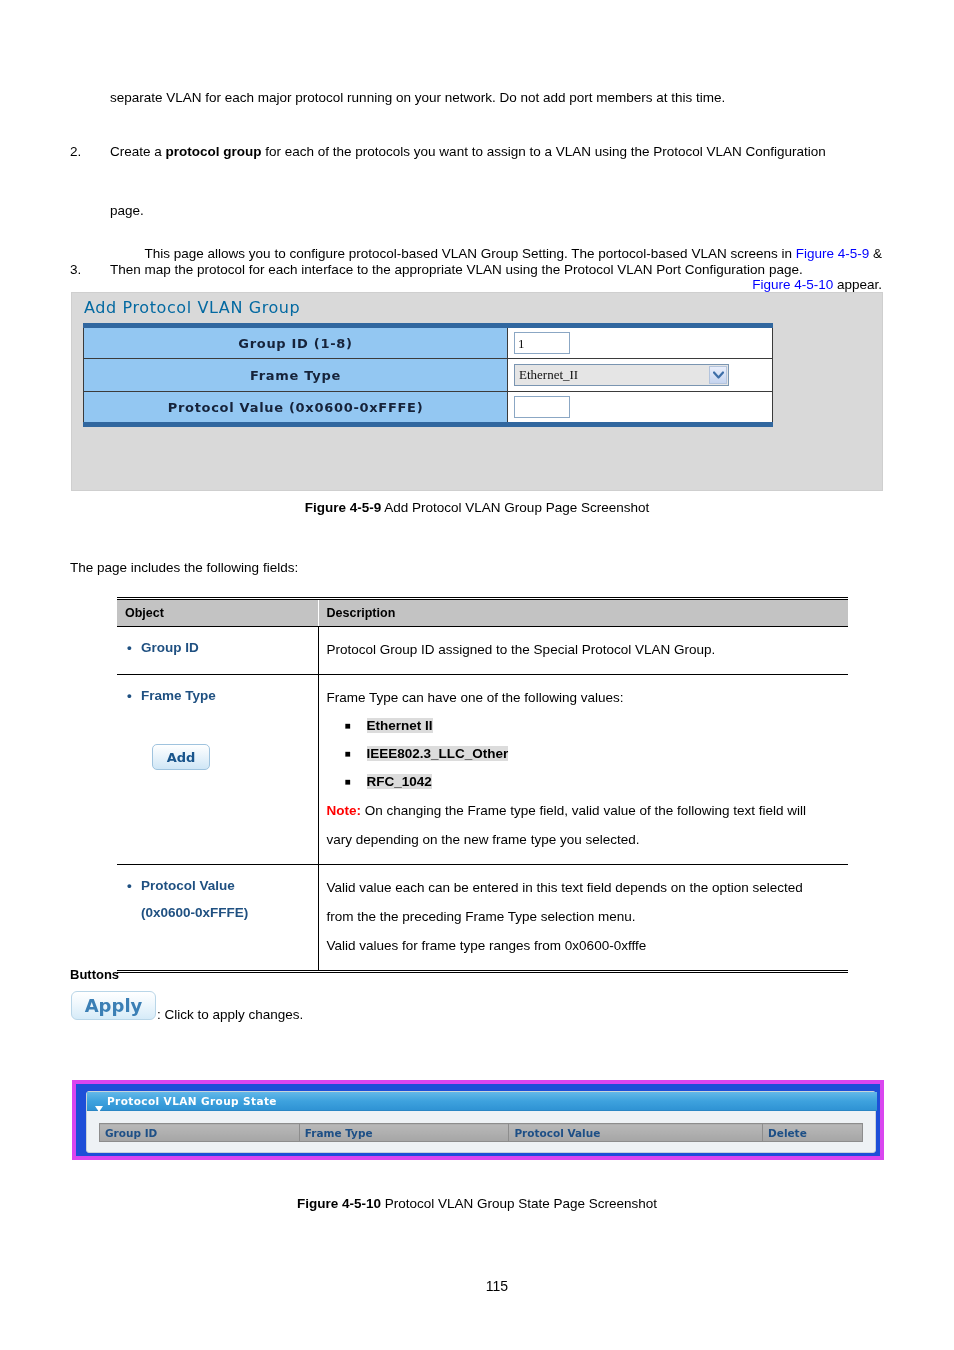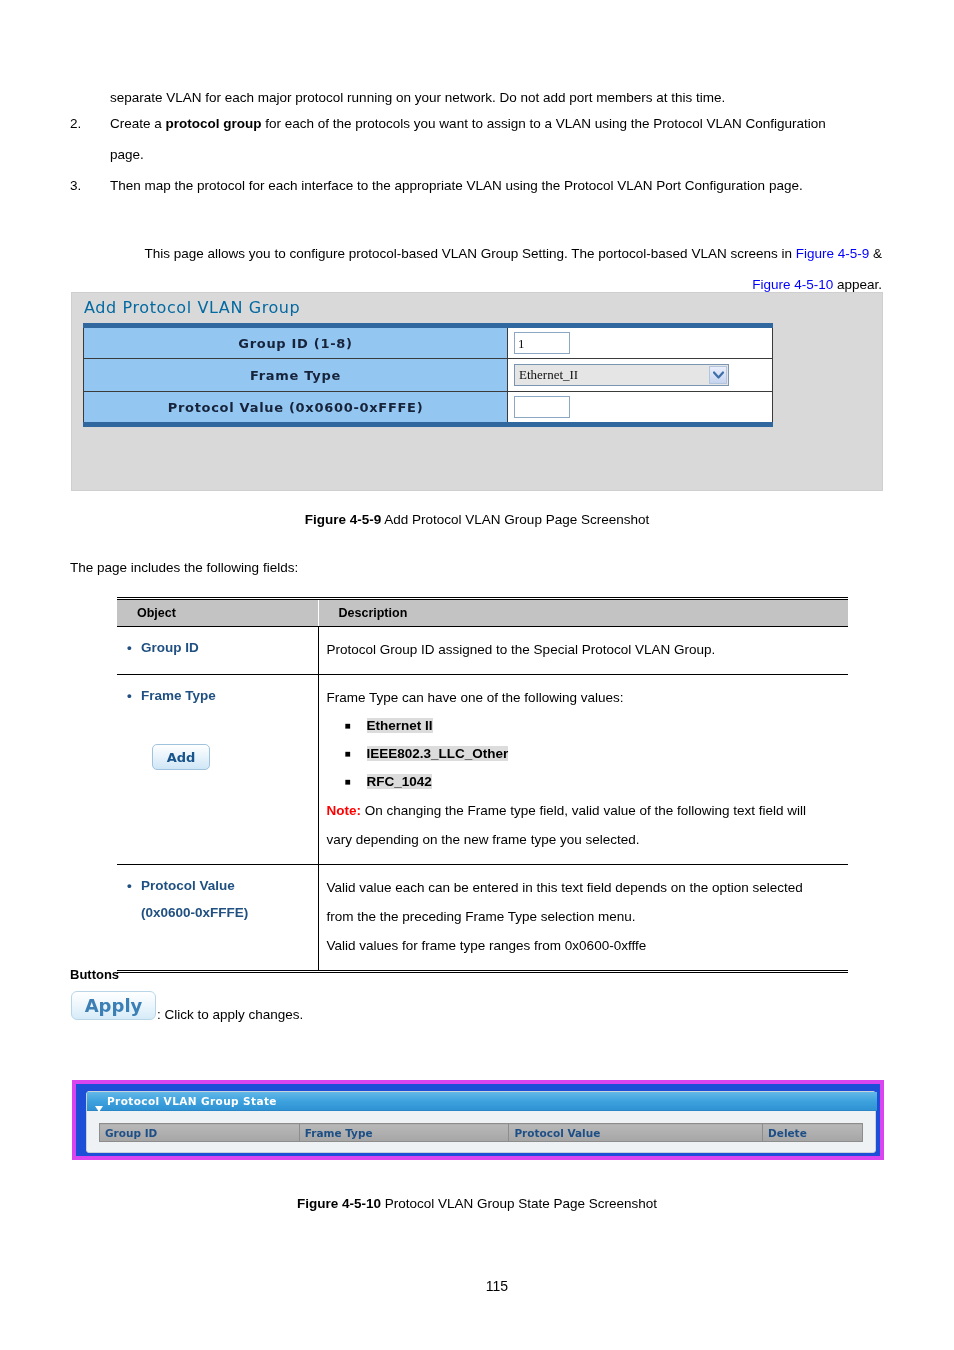--- a/index.html
+++ b/index.html
@@ -14,21 +14,21 @@
     overflow: hidden;
   }
   .page { position: relative; width: 954px; height: 1350px; }
 
   
   .intro { position:absolute; left:70px; top:88px; width:812px; }
   .lead-line { font-size:13.5px; line-height:20px; padding-left:40px; }
   .numlist { margin:0; padding:0; list-style:none; }
   .numlist li { position:relative; font-size:13.5px; line-height:31px; padding-left:40px; }
   .numlist li .num { position:absolute; left:0; top:0; width:26px; text-align:left; }
-  .numlist li .body { display:block; }
+  .numlist li .body { display:block;margin-top:28px; }
   b.strong { font-weight:bold; }
 
   .para { position:absolute; left:70px; top:238px; width:812px; font-size:13.5px; line-height:31px;text-align:right; }
   .lnk { color:#0000ff; }
 
   
   .shot1 {
     position:absolute; left:71px; top:292px; width:812px; height:199px;
     background:#d9d9d9;
     border:1px solid #cfcfcf;
@@ -93,21 +93,21 @@
   
   .fieldsline { position:absolute; left:70px; top:560px; font-size:13.5px; }
 
   
   .desc-wrap { position:absolute; left:117px; top:597px; width:731px; }
   table.desc { width:731px; border-collapse:collapse; }
   table.desc thead th {
     background:#c3c3c3; border:none;
     border-top:3px double #000; border-bottom:1px solid #000;
     font-size:12.5px; font-weight:bold; text-align:left;
-    padding:6px 20px; height:28px; vertical-align:middle;
+    padding:6px 8px; height:28px; vertical-align:middle;
   }
   table.desc thead th.c1 { width:201px; border-right:1px solid #ffffff; }
   table.desc td {
     border-bottom:1px solid #000;
     vertical-align:top; padding:8px 8px 10px 8px;
     font-size:13.5px;
   }
   table.desc td.c1 { width:201px; border-right:1px solid #000; }
   table.desc tr.last td { border-bottom:3px double #000; }
   .obj-name {
@@ -224,21 +224,21 @@
         <td class="cfg-val">
           <span class="txtbox"></span>
         </td>
       </tr>
     </tbody>
       </table>
 
     <div class="addbtn">Add</div>
   </div>
 
-  <div class="caption" style="top:500px;margin-top:12px;">
+  <div class="caption" style="top:500px;">
     <b>Figure 4-5-9</b><span> Add Protocol VLAN Group Page Screenshot</span>
   </div>
 
   <div class="fieldsline">The page includes the following fields:</div>
 
   <div class="desc-wrap">
     <table class="desc">
       <thead>
         <tr>
           <th class="c1">Object</th>

